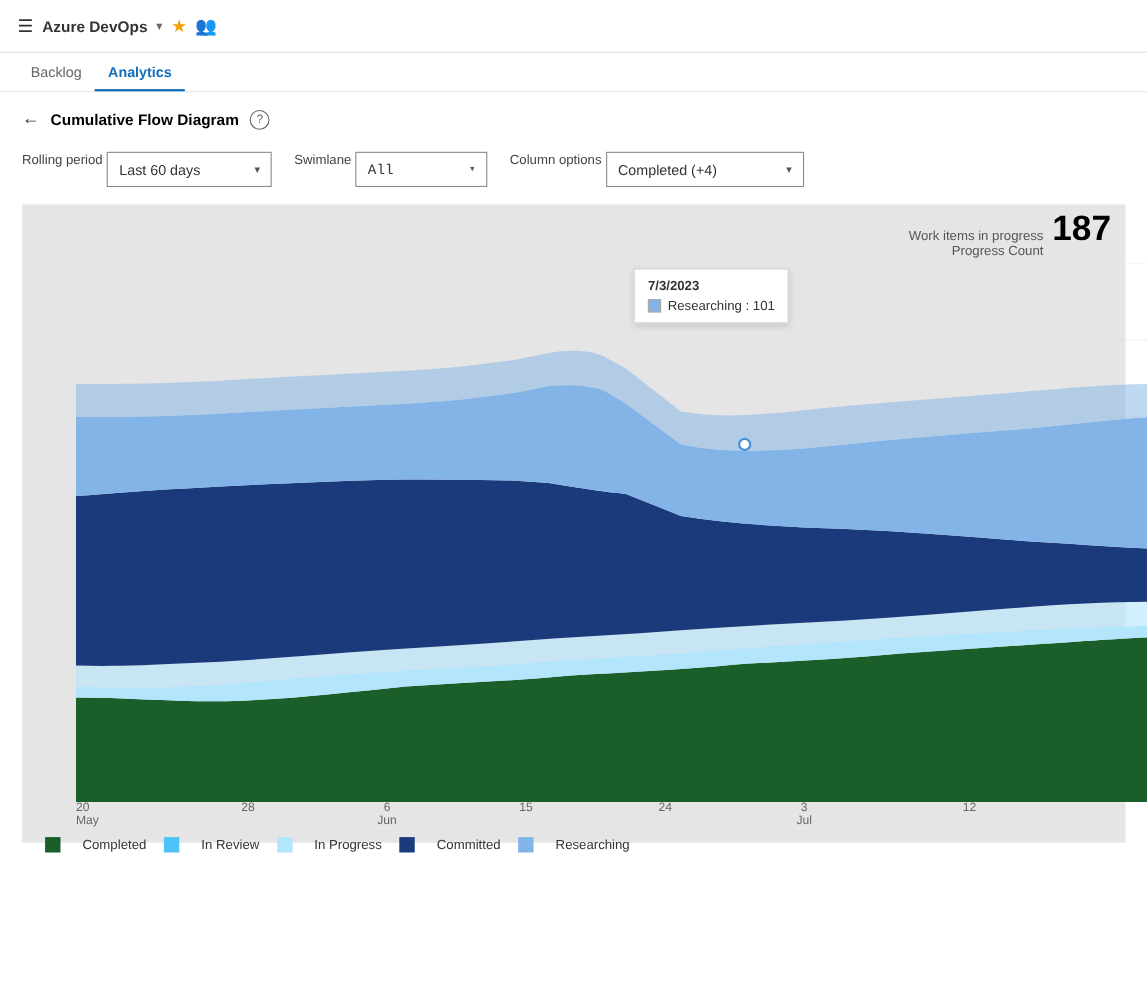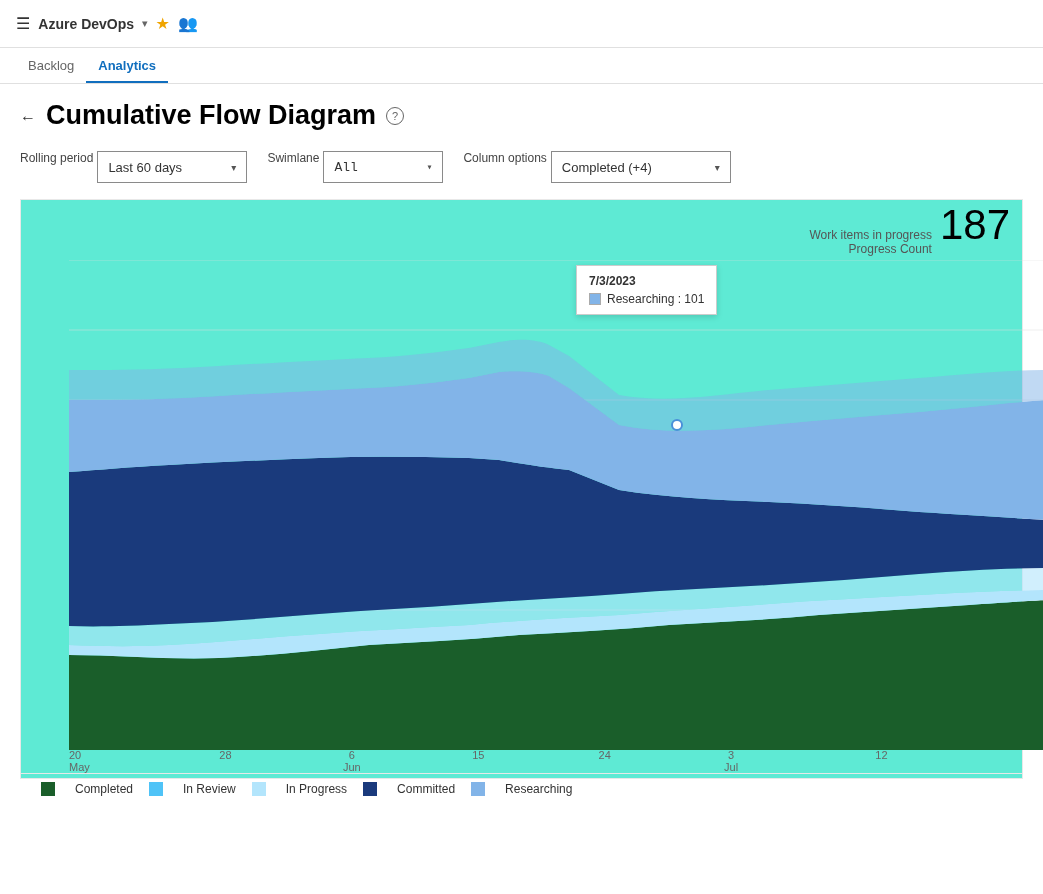--- a/index.html
+++ b/index.html
@@ -15,35 +15,35 @@
 
     
     .nav-tabs { display: flex; align-items: flex-end; padding: 0 16px; border-bottom: 1px solid #e0e0e0; height: 36px; }
     .nav-tab { padding: 8px 12px; font-size: 13px; color: #666; cursor: pointer; border-bottom: 2px solid transparent; text-decoration: none; }
     .nav-tab.active { color: #106ebe; border-bottom: 2px solid #106ebe; font-weight: 600; }
 
     
     .page-content { padding: 16px 20px; background: #fff; }
     .page-title-row { display: flex; align-items: center; gap: 10px; margin-bottom: 20px; }
     .back-arrow { font-size: 16px; color: #333; cursor: pointer; }
-    .page-title { font-size: 27px; font-weight: 600; color: #000; }
+    .page-title { font-size: 14px; font-weight: 600; color: #000; }
     .help-icon { width: 18px; height: 18px; border-radius: 50%; border: 1.5px solid #666; display: inline-flex; align-items: center; justify-content: center; font-size: 11px; color: #666; cursor: pointer; }
 
     
     .controls-row { display: flex; gap: 20px; align-items: flex-end; margin-bottom: 16px; }
     .control-group { display: flex; flex-direction: row; gap: 4px; }
     .control-label { font-size: 12px; color: #444; }
     .dropdown { display: flex; align-items: center; justify-content: space-between; border: 1px solid #8a8a8a; padding: 5px 10px; min-width: 150px; cursor: pointer; background: #fff; font-size: 13px; color: #333; height: 32px; }
     .dropdown-arrow { font-size: 10px; color: #555; margin-left: 8px; }
 
     
-    .chart-area { position: relative; width: 100%; height: 580px; background: #5eead4; border: 1px solid #e8e8e8; }
+    .chart-area { position: relative; width: 100%; height: 580px; background: #e5e5e5; border: 1px solid #e8e8e8; }
     .stats-row { display: flex; justify-content: flex-end; align-items: baseline; padding: 4px 12px 4px 0; gap: 8px; }
     .stats-label { font-size: 12px; color: #555; text-align: right; }
-    .stats-number { font-size: 42px; font-weight: 400; color: #000; line-height: 1; }
+    .stats-number { font-size: 32px; font-weight: 700; color: #000; line-height: 1; }
 
     
     .tooltip-box { position: absolute; top: 48px; left: 590px; background: white; border: 1px solid #ccc; padding: 8px 12px; font-size: 12px; box-shadow: 0 2px 6px rgba(0,0,0,0.15); z-index: 10; }
     .tooltip-date { font-weight: 600; margin-bottom: 4px; color: #333; }
     .tooltip-item { display: flex; align-items: center; gap: 6px; }
     .tooltip-color { width: 12px; height: 12px; border: 1px solid #aaa; }
 
     
     .legend { display: flex; gap: 16px; align-items: center; padding: 8px 20px; border-top: 1px solid #e8e8e8; flex-wrap: wrap; }
     .legend-item { display: flex; align-items: center; gap: 20px; font-size: 12px; color: #333; }

